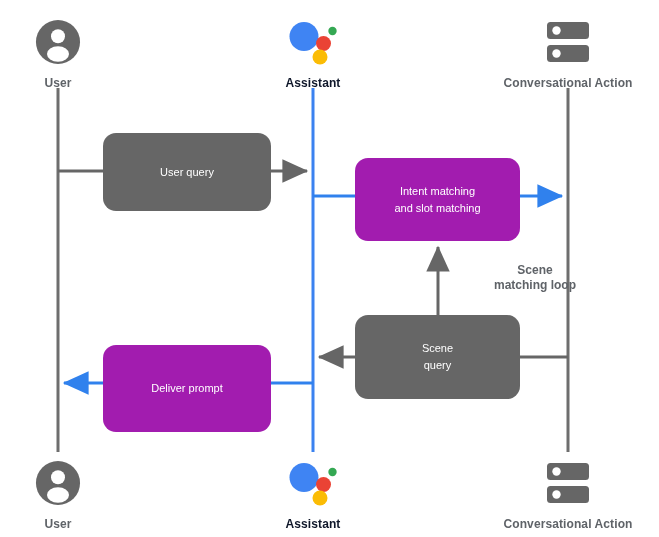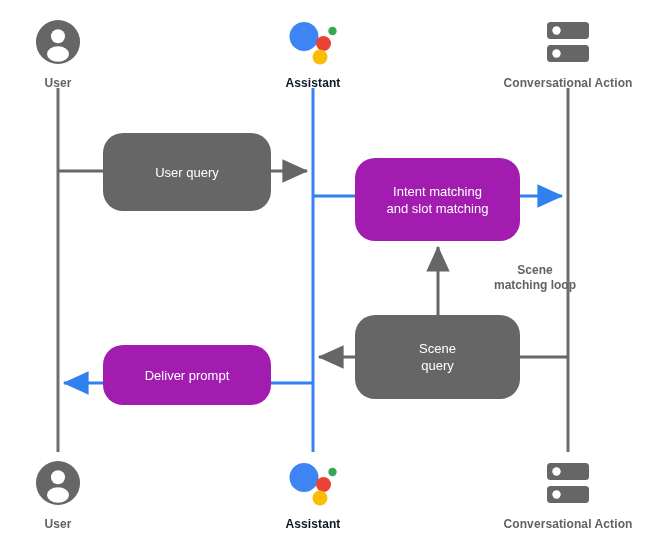--- a/index.html
+++ b/index.html
@@ -41,27 +41,27 @@
   
   .user-av{width:46px;height:46px;display:block;}
   
   .assistant-ic{width:52px;height:46px;display:block;}
   
   .server-ic{width:48px;height:46px;display:block;}
 
   
   .flowbox{
     position:absolute;
-    border-radius:20px;
+    border-radius:13px;
     display:flex;
     align-items:center;
     justify-content:center;
     text-align:center;
     color:#ffffff;
-    font-size:13px;
+    font-size:11px;
     line-height:17px;
     box-sizing:border-box;
     padding:4px 8px;
     z-index:5;
   }
   .box-gray{background:#666666;}
   .box-blue{background:#a21caf;}
 
   .loop-label{
     position:absolute;
@@ -162,21 +162,21 @@
   </span>
 </div>
 
 <div class="flowbox box-gray" style="left:355px;top:315px;width:165px;height:84px;">
   <span>
     <span>Scene</span><br>
     <span>query</span>
   </span>
 </div>
 
-<div class="flowbox box-blue" style="left:103px;top:345px;width:168px;height:60px;text-align:center;">
+<div class="flowbox box-blue" style="left:103px;top:345px;width:168px;height:87px;text-align:center;">
   <span>Deliver prompt</span>
 </div>
 
 <div class="loop-label" style="left:460px;top:263px;">
   <span>Scene</span><br>
   <span>matching loop</span>
 </div>
 
 <div class="actor" style="left:58px;top:455px;">
   <div class="icon-wrap">

